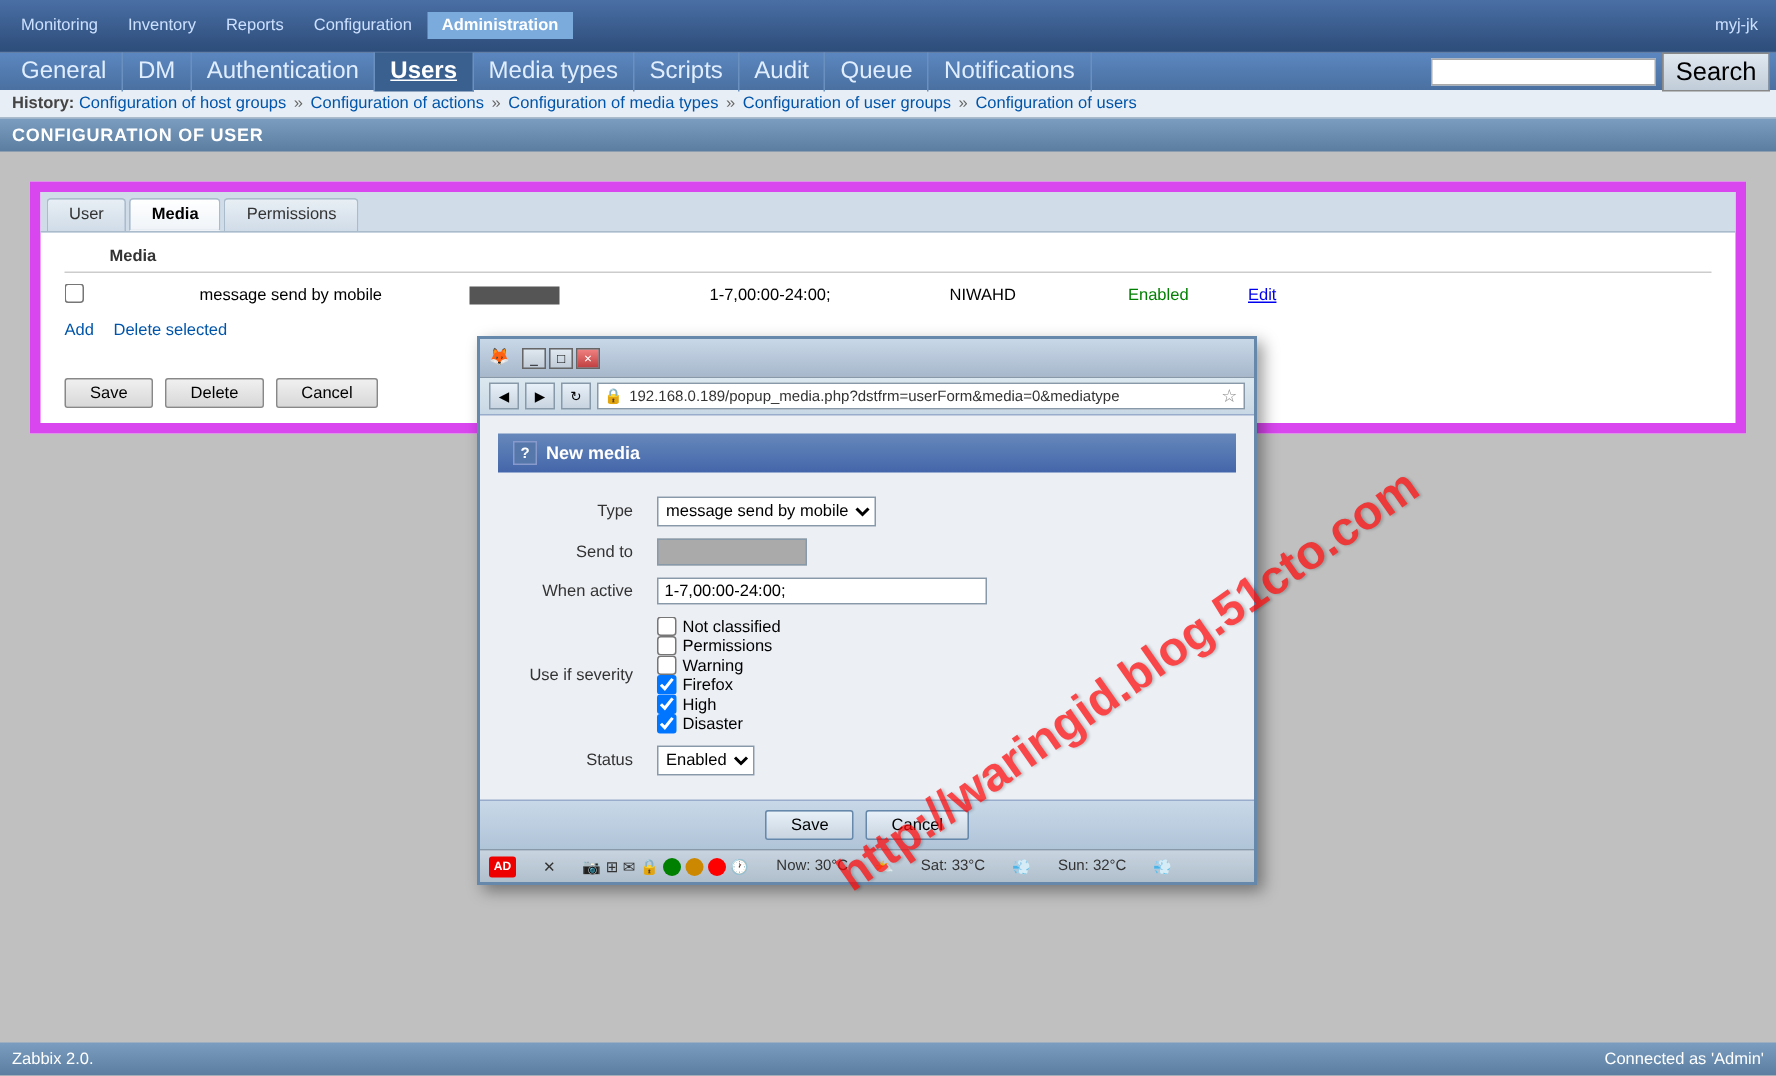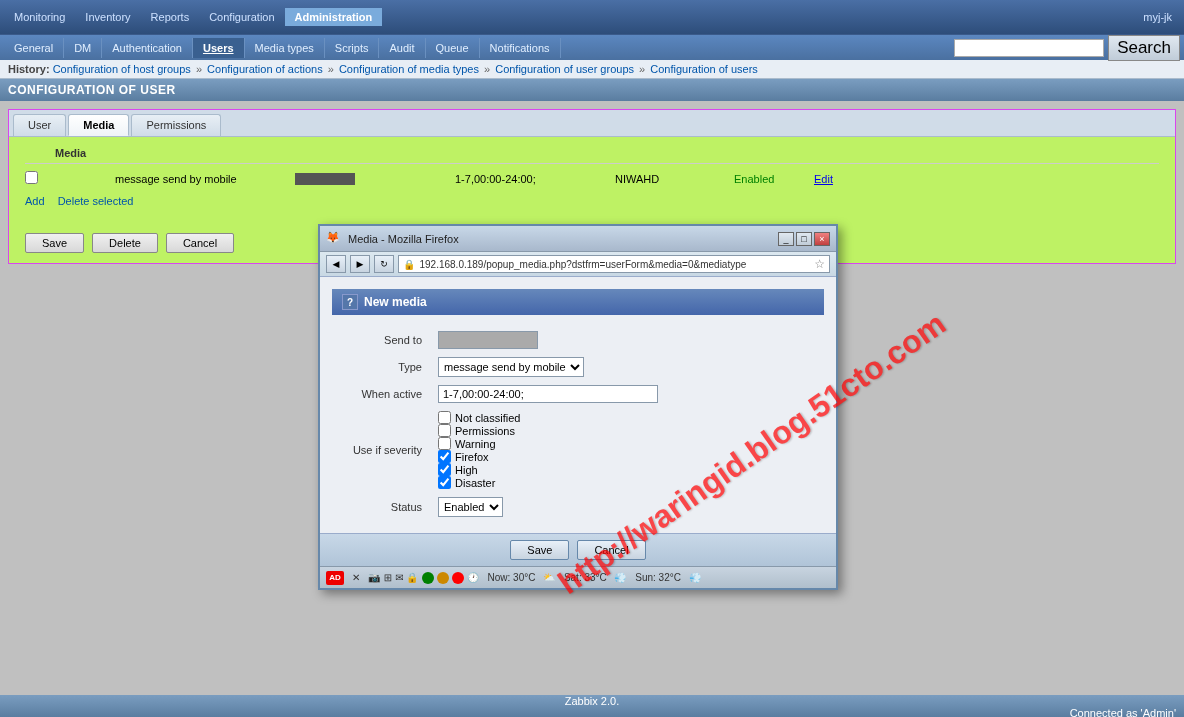--- a/index.html
+++ b/index.html
@@ -6,37 +6,37 @@
     body { font-family: Arial, sans-serif; font-size: 11px; background: #c0c0c0; width: 1184px; height: 717px; overflow: hidden; position: relative; }
 
     
     .top-nav { display: flex; align-items: center; background: linear-gradient(to bottom, #4a6fa5, #2d4d7a); height: 34px; padding: 0 4px; }
     .top-nav-item { color: #cce0ff; padding: 3px 10px; cursor: pointer; font-size: 11px; }
     .top-nav-item.current { background: #7aabdc; color: white; font-weight: bold; }
     .top-nav-right { margin-left: auto; color: #cce0ff; font-size: 11px; padding-right: 8px; }
 
     
     .second-nav { display: flex; align-items: center; background: linear-gradient(to bottom, #5b87c0, #4a70a0); height: 26px; padding: 0 4px; border-top: 1px solid #3a5a8a; }
-    .second-nav-item { color: #e0eeff; padding: 4px 10px; cursor: pointer; font-size: 11px; border-right: 1px solid #6a90c0; }
+    .second-nav-item { color: #e0eeff; padding: 4px 10px; cursor: pointer; font-size: 16px; border-right: 1px solid #6a90c0; }
     .second-nav-item.active { background: #3a6090; color: white; font-weight: bold; text-decoration: underline; }
     .second-nav-right { margin-left: auto; display: flex; align-items: center; gap: 4px; }
     .search-input { width: 150px; height: 18px; border: 1px solid #aaa; font-size: 11px; padding: 1px 3px; }
     .search-btn { background: linear-gradient(to bottom, #e0e8f0, #c0ccd8); border: 1px solid #888; padding: 2px 8px; cursor: pointer; font-size: 17px; }
 
     
     .history-bar { background: #e8eef5; border-bottom: 1px solid #aabbcc; padding: 3px 8px; font-size: 11px; color: #444; }
     .history-bar .label { font-weight: bold; }
     .history-sep { color: #666; margin: 0 2px; }
     .history-link { color: #0055aa; }
 
     
     .page-header { background: linear-gradient(to bottom, #7a9dc0, #5a7da0); padding: 4px 8px; color: white; font-weight: bold; font-size: 12px; letter-spacing: 0.5px; }
 
     
-    .content-area { background: #bef264; border: 1px solid #d946ef; margin: 8px; }
+    .content-area { background: #ffffff; border: 7px solid #d946ef; margin: 20px; }
 
     
     .tabs { display: flex; background: #d0dce8; border-bottom: 1px solid #aabbcc; padding: 4px 4px 0; gap: 2px; }
     .tab { padding: 4px 14px; border: 1px solid #aabbcc; border-bottom: none; cursor: pointer; font-size: 11px; background: linear-gradient(to bottom, #e8eff5, #d0dce8); color: #333; border-radius: 3px 3px 0 0; }
     .tab.active { background: linear-gradient(to bottom, #ffffff, #f0f4f8); color: #000; font-weight: bold; border-bottom: 1px solid #f0f4f8; }
 
     
     .media-table-area { padding: 10px 16px; }
     .media-header-row { display: flex; align-items: center; font-weight: bold; color: #333; font-size: 11px; border-bottom: 1px solid #ccc; padding-bottom: 4px; margin-bottom: 4px; }
     .media-col-check { width: 30px; }
@@ -50,21 +50,21 @@
     .media-row { display: flex; align-items: center; font-size: 11px; padding: 3px 0; }
 
     .media-actions { padding: 6px 0; }
     .media-actions a { color: #0055aa; text-decoration: none; margin-right: 10px; font-size: 11px; }
 
     
     .form-buttons { padding: 10px 16px; display: flex; gap: 8px; }
     .btn { padding: 3px 16px; border: 1px solid #888; cursor: pointer; font-size: 11px; border-radius: 2px; background: linear-gradient(to bottom, #f0f0f0, #d8d8d8); }
 
     
-    .status-bar { position: absolute; bottom: 0; left: 0; right: 0; background: linear-gradient(to bottom, #7a9dc0, #5a7da0); height: 22px; display: flex; align-items: center; padding: 0 8px; color: white; font-size: 11px; flex-direction: column; }
+    .status-bar { position: absolute; bottom: 0; left: 0; right: 0; background: linear-gradient(to bottom, #7a9dc0, #5a7da0); height: 22px; display: flex; align-items: center; padding: 0 8px; color: white; font-size: 11px; }
     .status-bar-right { margin-left: auto; }
 
     
     .watermark { position: absolute; top: 230px; left: 320px; right: 0; bottom: 40px; pointer-events: none; z-index: 50; display: flex; align-items: center; justify-content: center; }
     .watermark-text { color: red; font-size: 32px; font-weight: bold; transform: rotate(-35deg); opacity: 0.7; text-shadow: 1px 1px 2px rgba(0,0,0,0.3); white-space: nowrap; font-family: Arial, sans-serif; }
 
     
     .firefox-window { position: absolute; top: 224px; left: 318px; width: 520px; background: #eceff4; border: 2px solid #6688aa; box-shadow: 4px 4px 10px rgba(0,0,0,0.4); z-index: 10; }
     .firefox-titlebar { background: linear-gradient(to bottom, #c8d8e8, #a8b8cc); height: 26px; display: flex; align-items: center; padding: 0 6px; border-bottom: 1px solid #8899aa; }
     .firefox-icon { width: 16px; height: 16px; margin-right: 6px; }
@@ -94,21 +94,21 @@
 
     .severity-row { display: flex; flex-direction: column; gap: 0; }
     .severity-item { display: flex; align-items: center; gap: 4px; font-size: 11px; }
     .severity-item input[type=checkbox] { margin: 0; }
 
     
     .dialog-buttons { background: linear-gradient(to bottom, #c8d8e8, #b0c4d8); padding: 6px; display: flex; justify-content: center; gap: 8px; border-top: 1px solid #9aaccb; }
     .dialog-btn { padding: 3px 16px; border: 1px solid #6688aa; cursor: pointer; font-size: 11px; background: linear-gradient(to bottom, #e8f0f8, #c8d4e0); border-radius: 2px; }
 
     
-    .firefox-statusbar { background: linear-gradient(to bottom, #c8d4e0, #b0bfcc); height: 22px; display: flex; align-items: center; padding: 0 6px; border-top: 1px solid #8899aa; gap: 8px; font-size: 10px; color: #333; }
+    .firefox-statusbar { background: linear-gradient(to bottom, #c8d4e0, #b0bfcc); height: 22px; display: flex; align-items: center; padding: 0 6px; border-top: 1px solid #8899aa; gap: 18px; font-size: 10px; color: #333; }
     .ff-status-icons { display: flex; gap: 3px; align-items: center; }
     .redacted-sm { display: inline-block; background: #555; color: #555; width: 60px; height: 12px; vertical-align: middle; }
   </style>
 </head>
 <body>
 
 <div class="top-nav">
   <div class="top-nav-item">Monitoring</div>
   <div class="top-nav-item">Inventory</div>
   <div class="top-nav-item">Reports</div>
@@ -192,21 +192,20 @@
 
 <div class="status-bar">
   <span>Zabbix 2.0.</span>
   <div class="status-bar-right">Connected as 'Admin'</div>
 </div>
 
 <div class="firefox-window">
 
   <div class="firefox-titlebar">
     <div class="firefox-icon">🦊</div>
-    <div class="firefox-title">Media - Mozilla Firefox</div>
     <div class="firefox-controls">
       <div class="firefox-btn">_</div>
       <div class="firefox-btn">□</div>
       <div class="firefox-btn" style="background: linear-gradient(to bottom, #f08080, #c04040); color: white;">×</div>
     </div>
   </div>
 
   <div class="firefox-toolbar">
     <div class="ff-nav-btn">◀</div>
     <div class="ff-nav-btn">▶</div>
@@ -220,31 +219,31 @@
 
   <div class="dialog-body">
     <div class="dialog-title-bar">
       <div class="dialog-title-icon">?</div>
       <span>New media</span>
     </div>
 
     <table class="form-table">
       <tbody>
           <tr>
-        <td class="label-cell">Send to</td>
-        <td>
-          <input type="text" class="form-input" style="width: 100px; background: rgb(170, 170, 170);">
-        </td>
-      </tr>
-      <tr>
         <td class="label-cell">Type</td>
         <td>
           <select class="form-select">
             <option value="message send by mobile">message send by mobile</option>
           </select>
+        </td>
+      </tr>
+      <tr>
+        <td class="label-cell">Send to</td>
+        <td>
+          <input type="text" class="form-input" style="width: 100px; background: rgb(170, 170, 170);">
         </td>
       </tr>
       <tr>
         <td class="label-cell">When active</td>
         <td>
           <input type="text" class="form-input" style="width: 220px;" value="1-7,00:00-24:00;">
         </td>
       </tr>
       <tr>
         <td class="label-cell">Use if severity</td>

